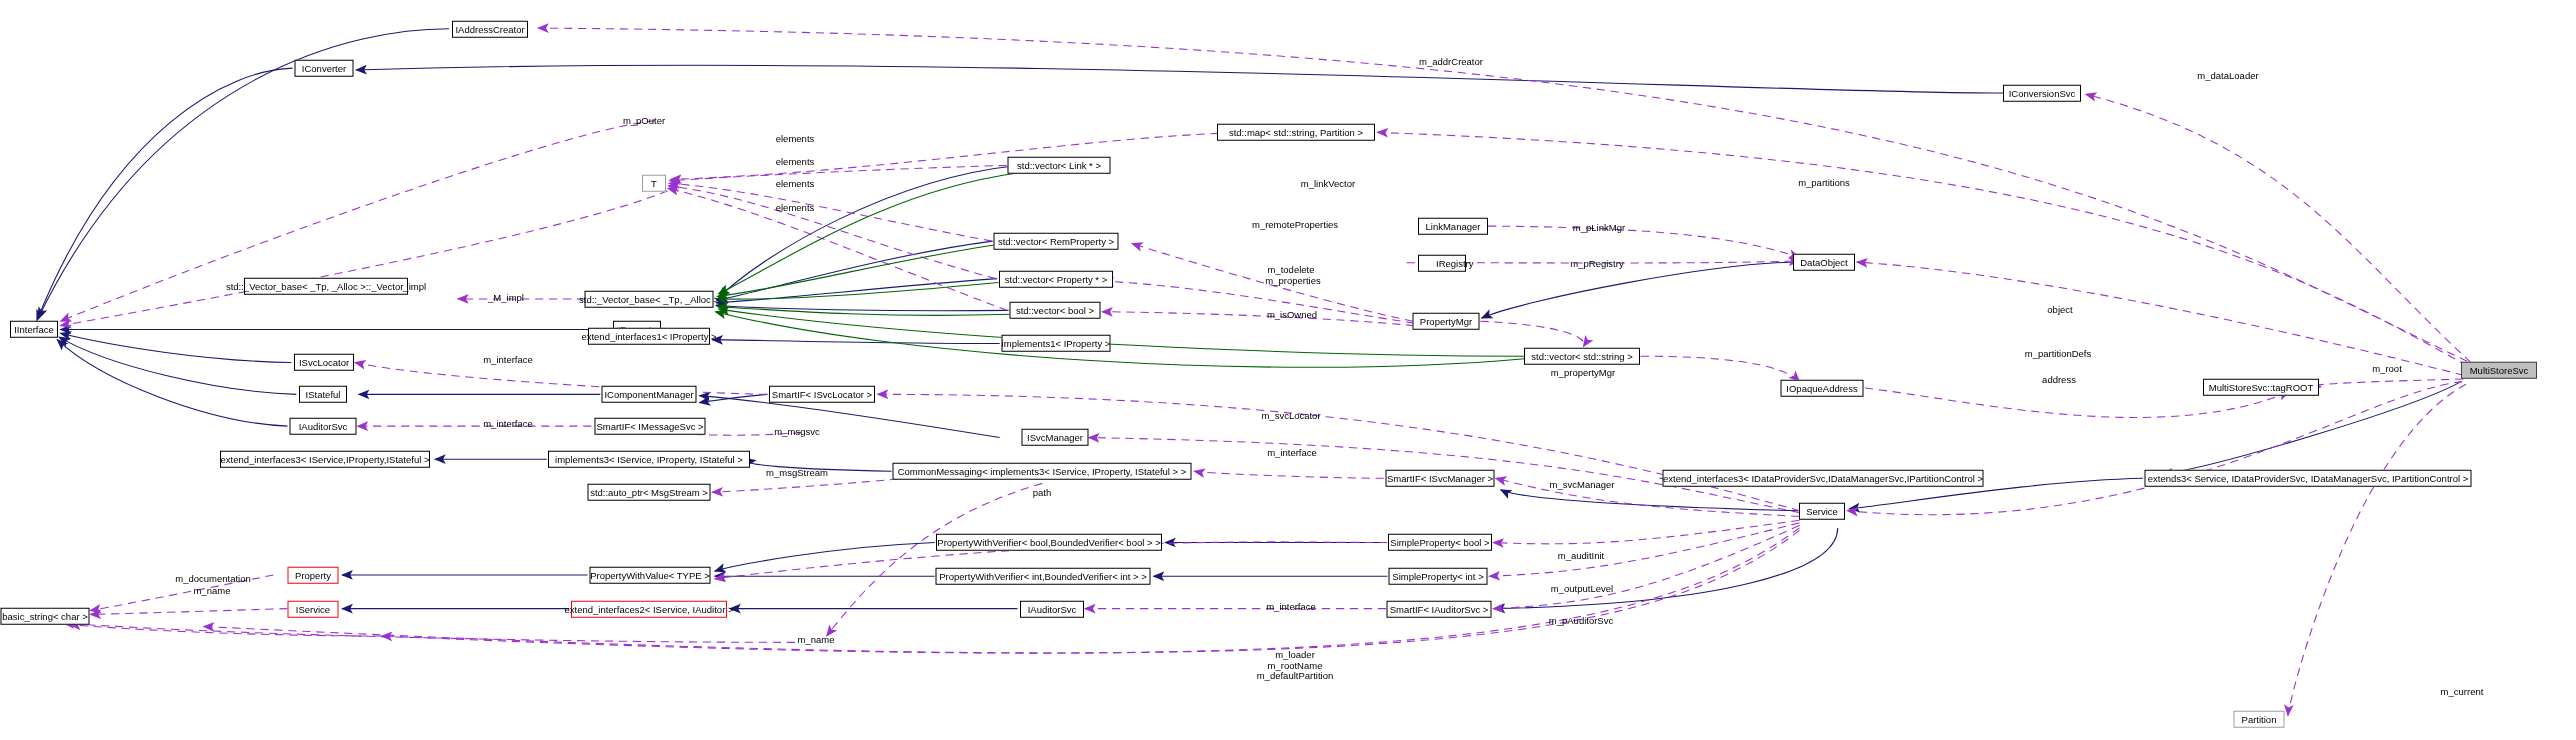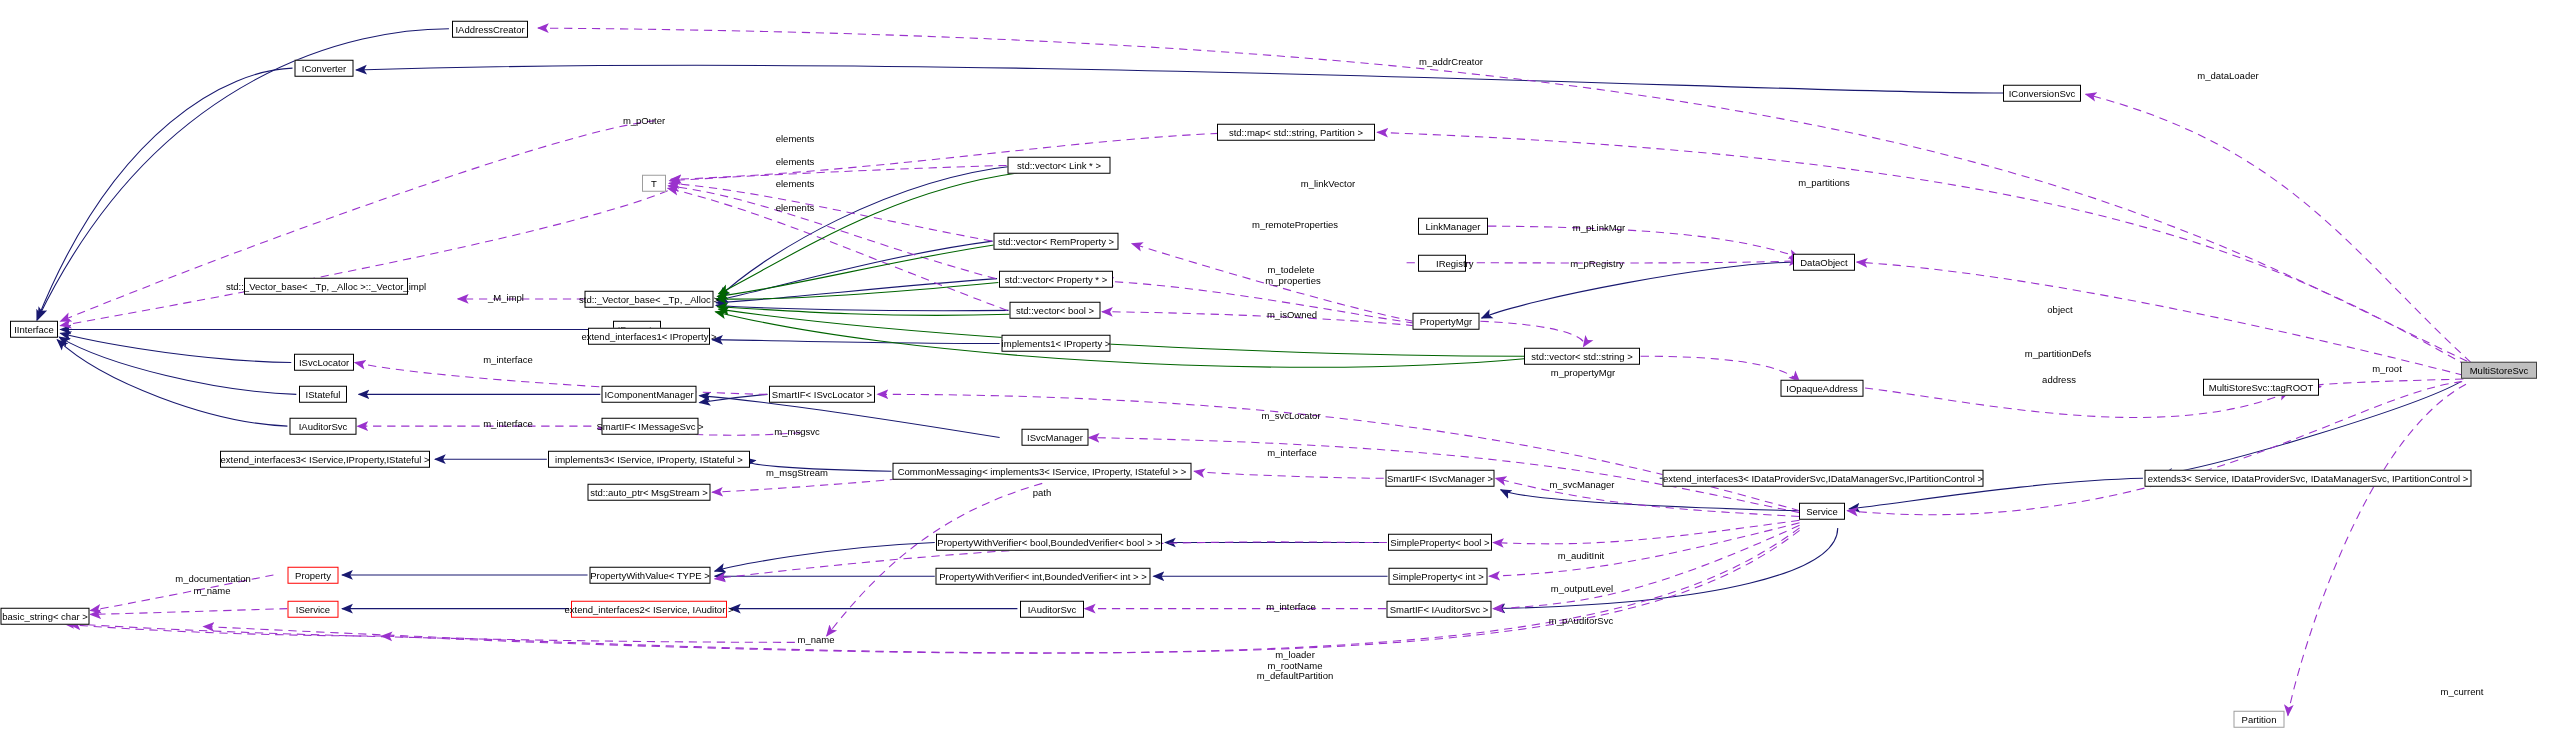--- a/index.html
+++ b/index.html
@@ -220,21 +220,21 @@
       </div>
       <div class="node" style="left: 649px; top: 394px; width: 95px;">
         <span>IComponentManager</span>
       </div>
       <div class="node" style="left: 822px; top: 394px; width: 106px;">
         <span>SmartIF&lt; ISvcLocator &gt;</span>
       </div>
       <div class="node" style="left: 323px; top: 426px; width: 67px;">
         <span>IAuditorSvc</span>
       </div>
-      <div class="node" style="left: 650px; top: 426px; width: 97px;">
+      <div class="node" style="left: 650px; top: 426px; width: 111px;">
         <span>SmartIF&lt; IMessageSvc &gt;</span>
       </div>
       <div class="node" style="left: 1055px; top: 437px; width: 67px;">
         <span>ISvcManager</span>
       </div>
       <div class="node" style="left: 325px; top: 459px; width: 210px;">
         <span>extend_interfaces3&lt; IService,IProperty,IStateful &gt;</span>
       </div>
       <div class="node" style="left: 649px; top: 459px; width: 202px;">
         <span>implements3&lt; IService, IProperty, IStateful &gt;</span>

